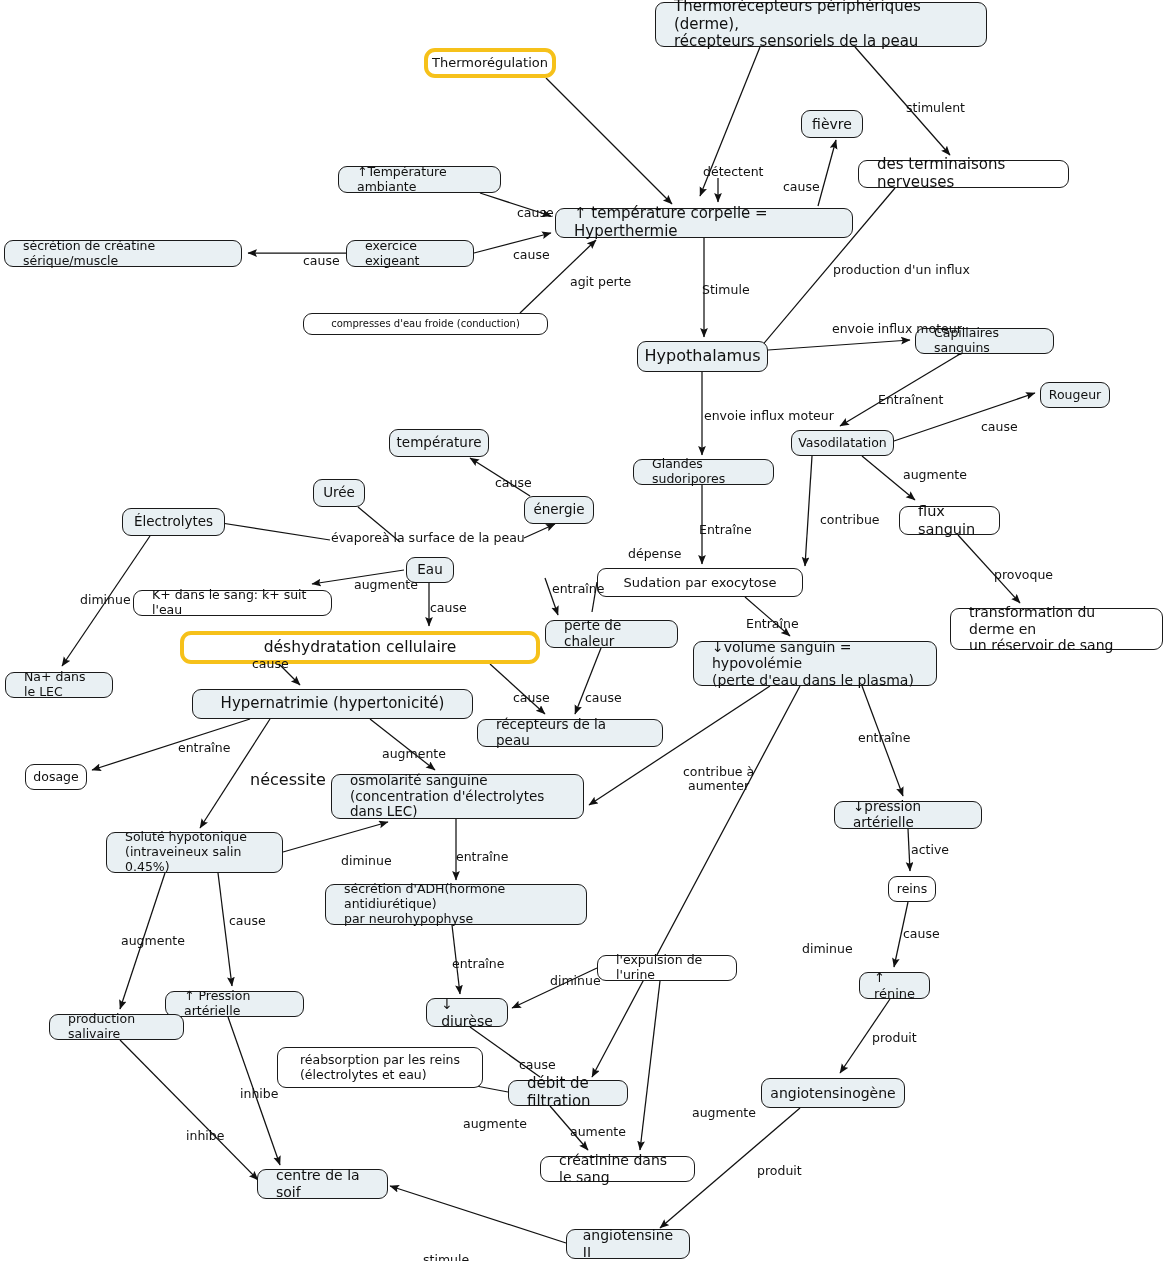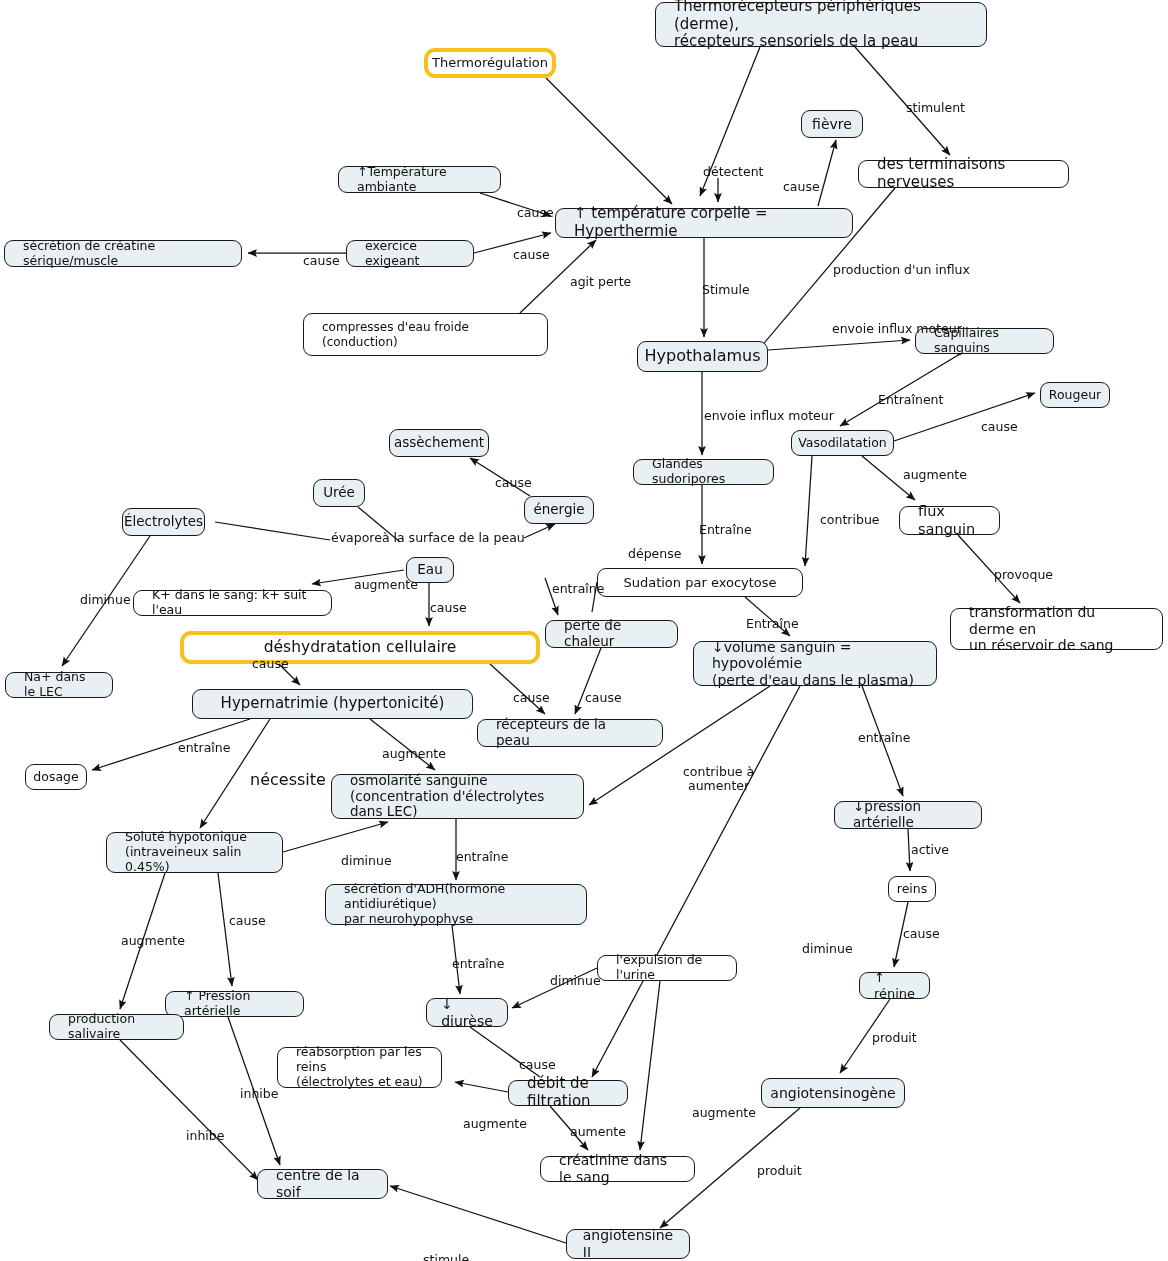--- a/index.html
+++ b/index.html
@@ -111,31 +111,31 @@
   <div id="nodes">
       <div class="node" style="left: 655px; top: 2px; width: 332px; height: 45px; font-size: 15px;">Thermorécepteurs périphériques  (derme),
 récepteurs sensoriels de la peau</div>
       <div class="node hl" style="left: 424px; top: 48px; width: 132px; height: 30px; font-size: 13px;">Thermorégulation</div>
       <div class="node" style="left: 801px; top: 110px; width: 62px; height: 28px; font-size: 14px;">fièvre</div>
       <div class="node white" style="left: 858px; top: 160px; width: 211px; height: 28px; font-size: 15px;">des terminaisons nerveuses</div>
       <div class="node" style="left: 338px; top: 166px; width: 163px; height: 27px; font-size: 12.5px;">↑Température ambiante</div>
       <div class="node" style="left: 555px; top: 208px; width: 298px; height: 30px; font-size: 15px;">↑ température corpelle  = Hyperthermie</div>
       <div class="node" style="left: 4px; top: 240px; width: 238px; height: 27px; font-size: 12.5px;">sécrétion de créatine sérique/muscle</div>
       <div class="node" style="left: 346px; top: 240px; width: 128px; height: 27px; font-size: 12.5px;">exercice exigeant</div>
-      <div class="node white" style="left: 303px; top: 313px; width: 245px; height: 43px; font-size: 12px;">compresses d'eau froide (conduction)</div>
+      <div class="node white" style="left: 303px; top: 313px; width: 245px; height: 22px; font-size: 10px;">compresses d'eau froide (conduction)</div>
       <div class="node" style="left: 637px; top: 341px; width: 131px; height: 31px; font-size: 16px;">Hypothalamus</div>
       <div class="node" style="left: 915px; top: 328px; width: 139px; height: 26px; font-size: 12.5px;">Capillaires sanguins</div>
       <div class="node" style="left: 1040px; top: 382px; width: 70px; height: 26px; font-size: 12.5px;">Rougeur</div>
       <div class="node" style="left: 791px; top: 430px; width: 103px; height: 26px; font-size: 12.5px;">Vasodilatation</div>
       <div class="node" style="left: 633px; top: 459px; width: 141px; height: 26px; font-size: 12.5px;">Glandes sudoripores</div>
-      <div class="node" style="left: 389px; top: 429px; width: 100px; height: 28px; font-size: 13.5px;">assèchement</div>
+      <div class="node" style="left: 389px; top: 429px; width: 100px; height: 28px; font-size: 13.5px;">température</div>
       <div class="node" style="left: 313px; top: 479px; width: 52px; height: 28px; font-size: 13.5px;">Urée</div>
       <div class="node" style="left: 524px; top: 496px; width: 70px; height: 28px; font-size: 13.5px;">énergie</div>
       <div class="node white" style="left: 899px; top: 506px; width: 101px; height: 29px; font-size: 14.5px;">flux sanguin</div>
-      <div class="node" style="left: 122px; top: 508px; width: 83px; height: 28px; font-size: 13.5px;">Électrolytes</div>
+      <div class="node" style="left: 122px; top: 508px; width: 103px; height: 28px; font-size: 13.5px;">Électrolytes</div>
       <div class="node" style="left: 406px; top: 557px; width: 48px; height: 26px; font-size: 13.5px;">Eau</div>
       <div class="node white" style="left: 133px; top: 590px; width: 199px; height: 26px; font-size: 12.5px;">K+ dans le sang: k+ suit l'eau</div>
       <div class="node white" style="left: 597px; top: 568px; width: 206px; height: 29px; font-size: 13px;">Sudation par exocytose</div>
       <div class="node white" style="left: 950px; top: 608px; width: 213px; height: 42px; font-size: 14px;">transformation du derme en
 un réservoir de sang</div>
       <div class="node" style="left: 693px; top: 641px; width: 244px; height: 45px; font-size: 14px;">↓volume sanguin = hypovolémie
 (perte d'eau dans le plasma)</div>
       <div class="node" style="left: 545px; top: 620px; width: 133px; height: 28px; font-size: 13.5px;">perte de chaleur</div>
       <div class="node hl" style="left: 180px; top: 631px; width: 360px; height: 33px; font-size: 15.5px;">déshydratation cellulaire</div>
       <div class="node" style="left: 5px; top: 672px; width: 108px; height: 26px; font-size: 12.5px;">Na+ dans le LEC</div>
@@ -148,21 +148,21 @@
       <div class="node" style="left: 106px; top: 832px; width: 177px; height: 41px; font-size: 12.5px;">Soluté hypotonique
 (intraveineux salin 0.45%)</div>
       <div class="node" style="left: 325px; top: 884px; width: 262px; height: 41px; font-size: 12.5px;">sécrétion d'ADH(hormone antidiurétique)
 par neurohypophyse</div>
       <div class="node white" style="left: 888px; top: 876px; width: 48px; height: 26px; font-size: 12.5px;">reins</div>
       <div class="node white" style="left: 597px; top: 955px; width: 140px; height: 26px; font-size: 12.5px;">l'expulsion de l'urine</div>
       <div class="node" style="left: 859px; top: 972px; width: 71px; height: 27px; font-size: 13px;">↑ rénine</div>
       <div class="node" style="left: 165px; top: 991px; width: 139px; height: 26px; font-size: 12.5px;">↑ Pression artérielle</div>
       <div class="node" style="left: 426px; top: 998px; width: 82px; height: 29px; font-size: 14px;">↓ diurèse</div>
       <div class="node" style="left: 49px; top: 1014px; width: 135px; height: 26px; font-size: 12.5px;">production salivaire</div>
-      <div class="node white" style="left: 277px; top: 1047px; width: 165px; height: 41px; font-size: 12.5px;">réabsorption par les reins
+      <div class="node white" style="left: 277px; top: 1047px; width: 206px; height: 41px; font-size: 12.5px;">réabsorption par les reins
 (électrolytes et eau)</div>
       <div class="node" style="left: 508px; top: 1080px; width: 120px; height: 26px; font-size: 15px;">débit de filtration</div>
       <div class="node" style="left: 761px; top: 1078px; width: 144px; height: 30px; font-size: 14px;">angiotensinogène</div>
       <div class="node white" style="left: 540px; top: 1156px; width: 155px; height: 26px; font-size: 14px;">créatinine dans le sang</div>
       <div class="node" style="left: 257px; top: 1169px; width: 131px; height: 30px; font-size: 14px;">centre de la soif</div>
       <div class="node" style="left: 566px; top: 1229px; width: 124px; height: 30px; font-size: 14px;">angiotensine II</div>
     </div>
   <div id="labels">
       <div class="lbl" style="left: 703px; top: 165px; font-size: 12.5px;">détectent</div>
       <div class="lbl" style="left: 906px; top: 101px; font-size: 12.5px;">stimulent</div>

